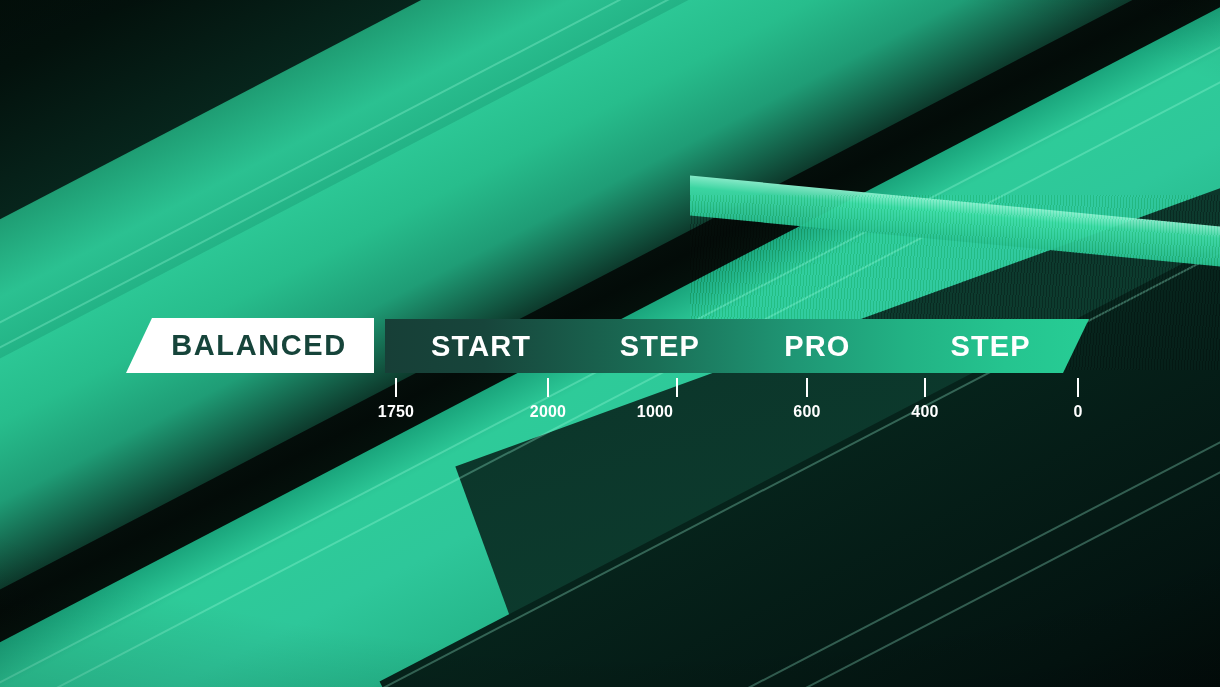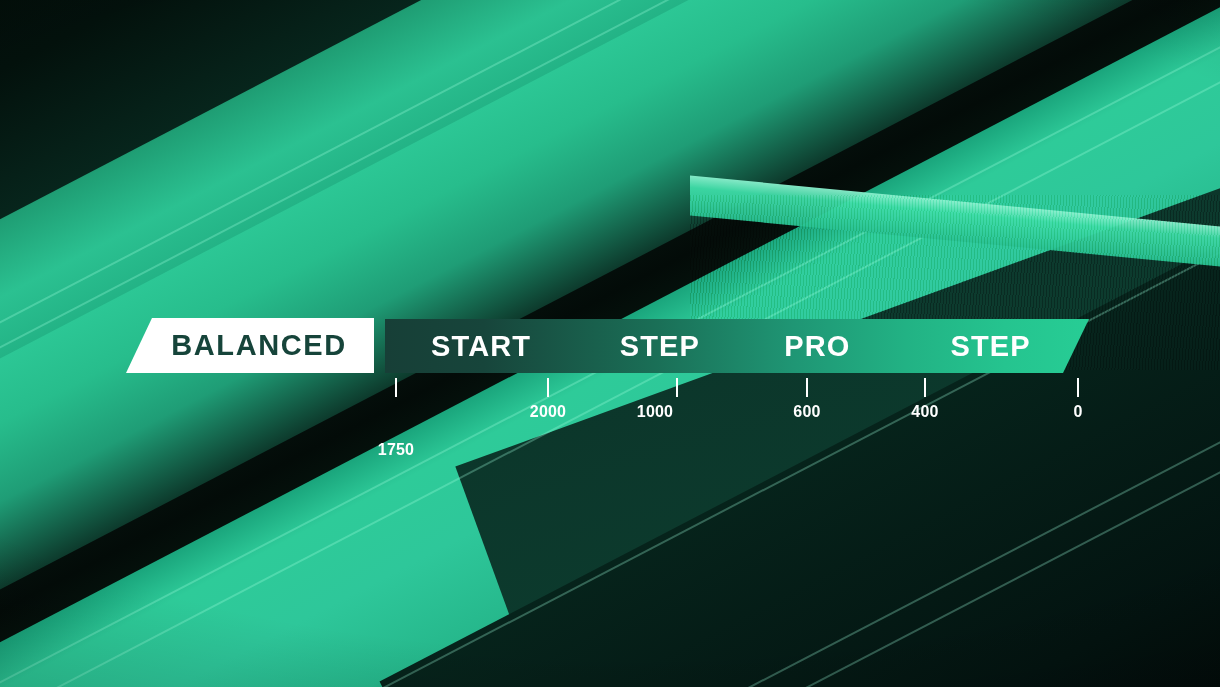--- a/index.html
+++ b/index.html
@@ -250,21 +250,21 @@
         <div class="seg" style="flex: 0.95 1 0%;">
           <span>PRO</span>
         </div>
         <div class="seg" style="flex: 1.25 1 0%;">
           <span>STEP</span>
         </div>
       </div>
 
     <div id="ticks">
         <div class="tick" style="left: 395px;"></div>
-        <div class="tick-label" style="left: 396px; margin-top: 38px;">1750</div>
+        <div class="tick-label" style="left: 396px;">1750</div>
         <div class="tick" style="left: 547px;"></div>
         <div class="tick-label" style="left: 548px;">2000</div>
         <div class="tick" style="left: 676px;"></div>
         <div class="tick-label" style="left: 655px;">1000</div>
         <div class="tick" style="left: 806px;"></div>
         <div class="tick-label" style="left: 807px;">600</div>
         <div class="tick" style="left: 924px;"></div>
         <div class="tick-label" style="left: 925px;">400</div>
         <div class="tick" style="left: 1077px;"></div>
         <div class="tick-label" style="left: 1078px;">0</div>

